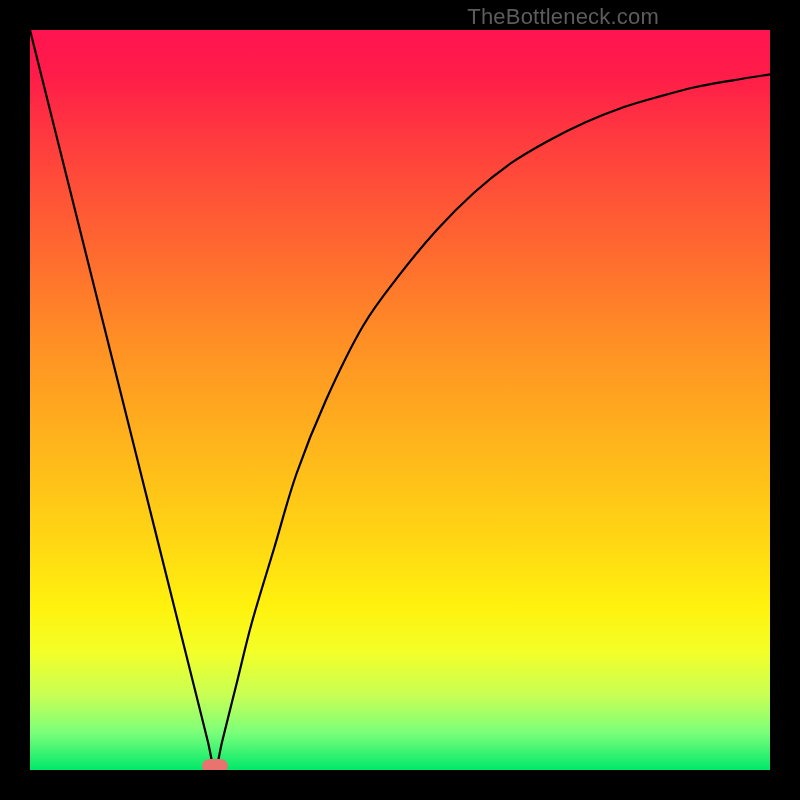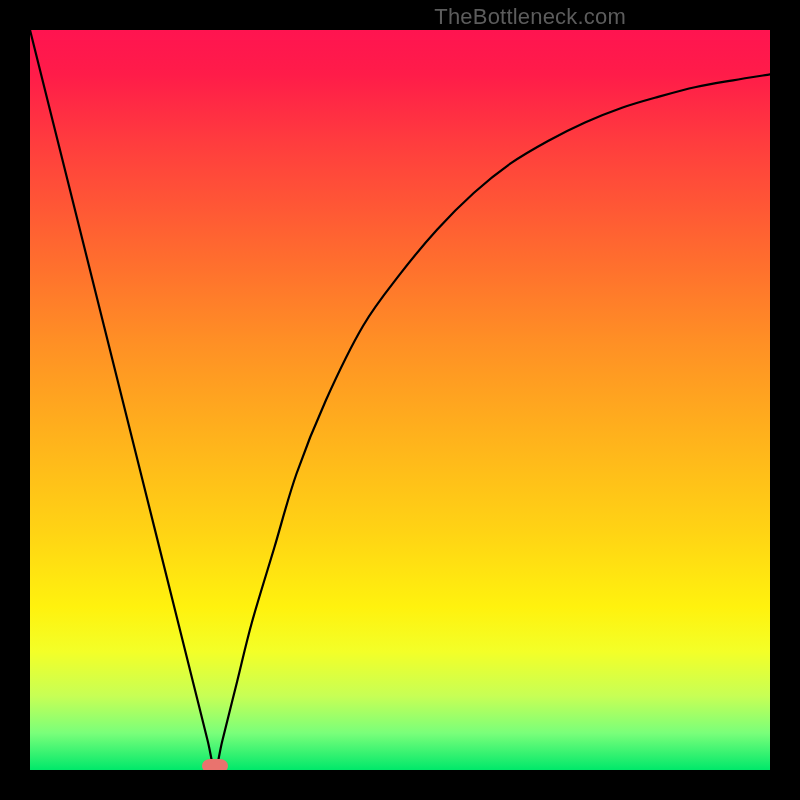--- a/index.html
+++ b/index.html
@@ -9,20 +9,21 @@
     height: 800px;
     background: #000;
     font-family: Arial, Helvetica, sans-serif;
     overflow: hidden;
   }
   .frame {
     position: relative;
     width: 636px;
     height: 800px;
     background: #000;
+    padding-left: 33px;
   }
   .watermark {
     position: absolute;
     top: 4px;
     right: 10px;
     color: #5c5c5c;
     font-size: 22px;
     font-weight: 500;
     letter-spacing: 0.2px;
     z-index: 10;

